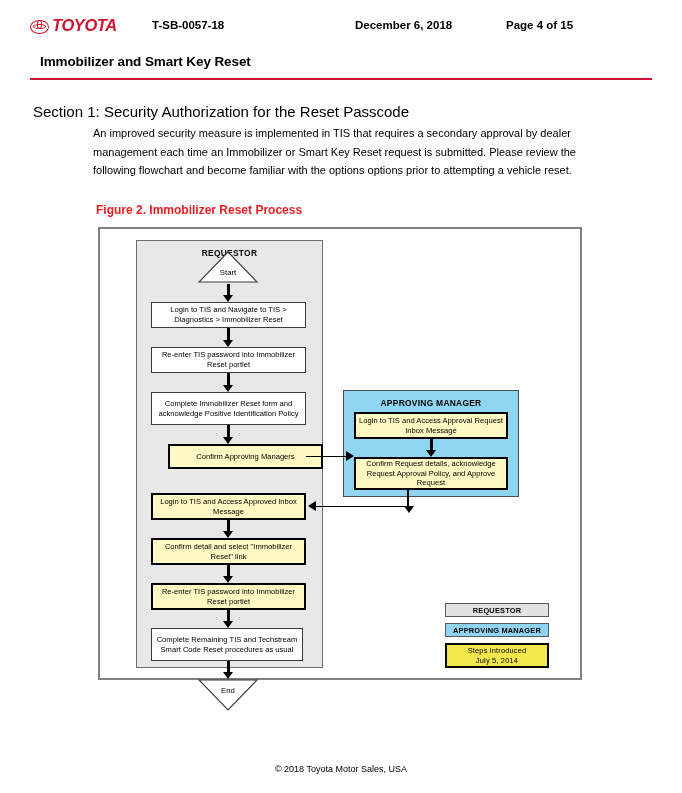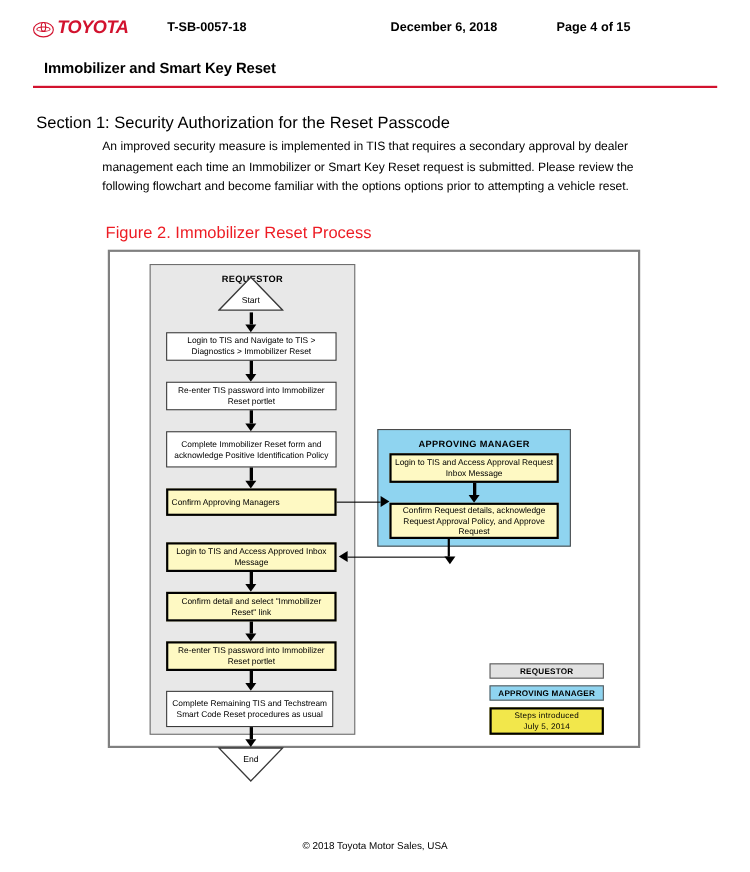--- a/index.html
+++ b/index.html
@@ -101,22 +101,22 @@
     position: absolute;
     left: 93px; top: 124px;
     width: 487px;
     font-size: 11px;
     line-height: 18.5px;
     text-align: left;
   }
   #figure-caption {
     position: absolute;
     left: 96px; top: 203px;
-    font-size: 15px;
-    font-weight: normal;
+    font-size: 12px;
+    font-weight: bold;
     color: #ED1C24;
   }
 
   
   #figure-frame {
     position: absolute;
     left: 98px; top: 227px;
     width: 484px; height: 453px;
     border: 2px solid #808080;
     background: #ffffff;
@@ -160,21 +160,21 @@
     font-weight: bold;
     letter-spacing: 0.3px;
   }
 
   
   .node {
     position: absolute;
     box-sizing: border-box;
     display: flex;
     align-items: center;
-    justify-content: flex-start;
+    justify-content: center;
     text-align: center;
     font-size: 7.6px;
     line-height: 9.6px;
     padding: 2px 3px;
   }
   .node.plain {
     background: #ffffff;
     border: 1.2px solid #3A3A3A;
   }
   .node.yellow {
@@ -329,21 +329,21 @@
   <div class="node plain" style="left:51px; top:118px; width:155px; height:26px;">
     <span>Re-enter TIS password into Immobilizer Reset portlet</span>
   </div>
   <div class="conn-v" style="left:126.5px; top:144px; height:12px;"></div>
 
   <div class="node plain" style="left:51px; top:163px; width:155px; height:33px;">
     <span>Complete Immobilizer Reset form and acknowledge Positive Identification Policy</span>
   </div>
   <div class="conn-v" style="left:126.5px; top:196px; height:12px;"></div>
 
-  <div class="node yellow" style="left:51px; top:215px; width:155px; height:25px;">
+  <div class="node yellow" style="left:68px; top:215px; width:155px; height:25px;">
     <span>Confirm Approving Managers</span>
   </div>
 
   <div class="node yellow" style="left:51px; top:264px; width:155px; height:27px;">
     <span>Login to TIS and Access Approved Inbox Message</span>
   </div>
   <div class="conn-v" style="left:126.5px; top:291px; height:11px;"></div>
 
   <div class="node yellow" style="left:51px; top:309px; width:155px; height:27px;">
     <span>Confirm detail and select "Immobilizer Reset" link</span>

